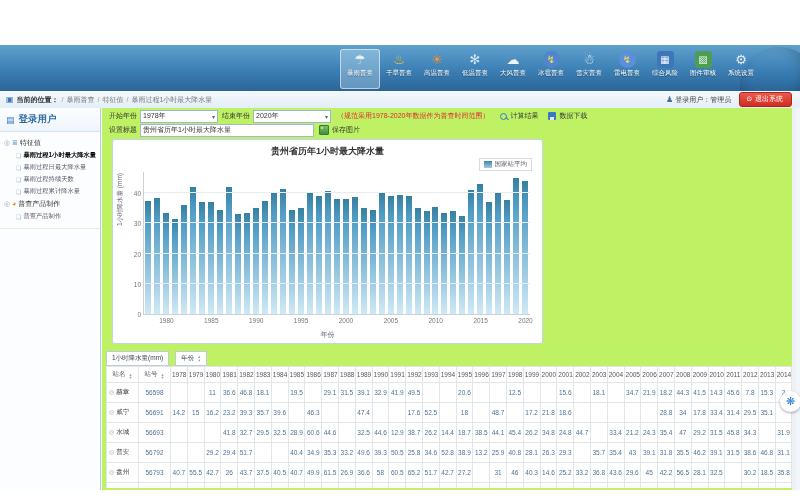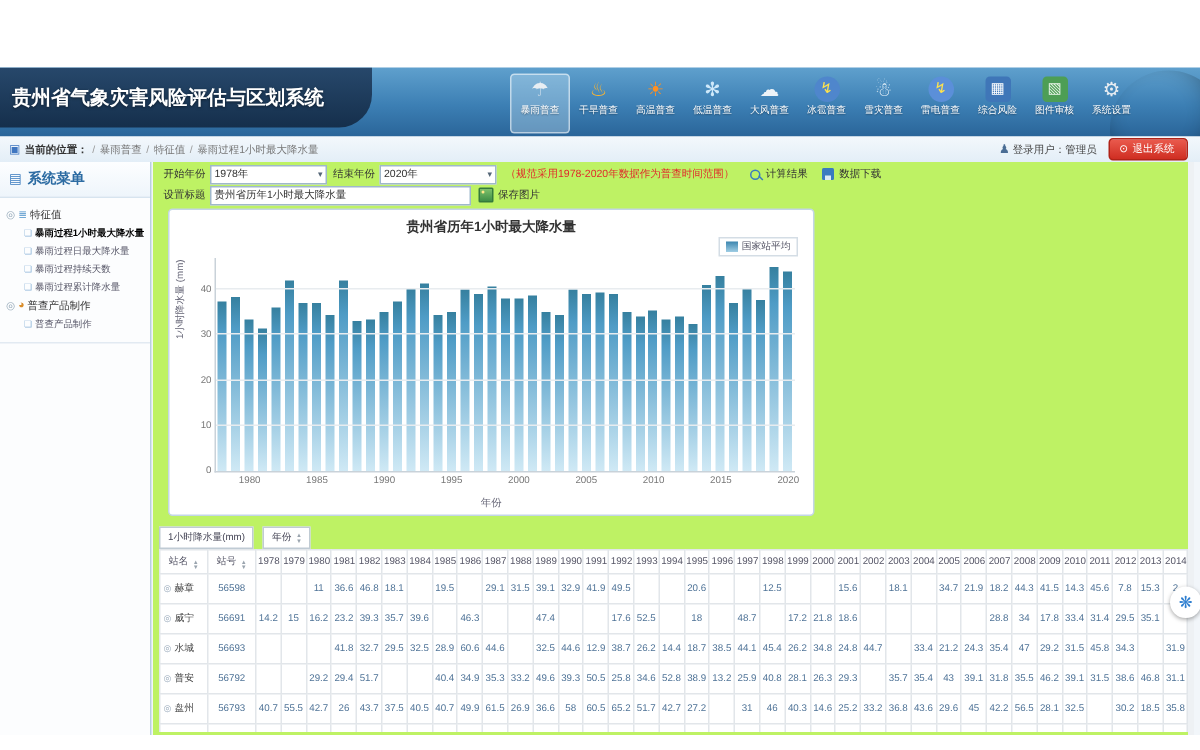--- a/index.html
+++ b/index.html
@@ -121,21 +121,20 @@
     background:#fff;box-shadow:0 1px 3px rgba(0,0,0,.35);display:flex;align-items:center;justify-content:center;
     color:#2f7fd0;font-size:11px;cursor:pointer;}
 </style>
 </head>
 <body>
 
 <div class="stage">
 
   <div class="header">
     <div class="globe"></div>
-    <div class="title-plate">贵州省气象灾害风险评估与区划系统</div>
     <div class="nav">
         <div class="nav-item active">
           <span class="nav-icon" style="color: rgb(232, 238, 243);">☂</span>
           <span class="nav-label">暴雨普查</span>
         </div>
         <div class="nav-item">
           <span class="nav-icon" style="color: rgb(255, 182, 46);">♨</span>
           <span class="nav-label">干旱普查</span>
         </div>
         <div class="nav-item">
@@ -189,21 +188,21 @@
         <span>退出系统</span>
       </span>
     </span>
   </div>
 
   <div class="bodyarea">
 
     <div class="sidebar">
       <div class="side-head">
         <span class="side-head-icon">▤</span>
-        <span class="side-title">系统菜单</span>
+        <span class="side-title">登录用户</span>
       </div>
       <div class="tree" id="side-tree">
           <div class="tree-group">
             <span class="toggle-icon">◎</span>
             <span class="group-icon" style="color: rgb(74, 144, 201);">≣</span>
             <span class="lbl">特征值</span>
           </div>
           <div class="tree-item active">
             <span class="item-icon">❏</span>
             <span class="lbl">暴雨过程1小时最大降水量</span>

